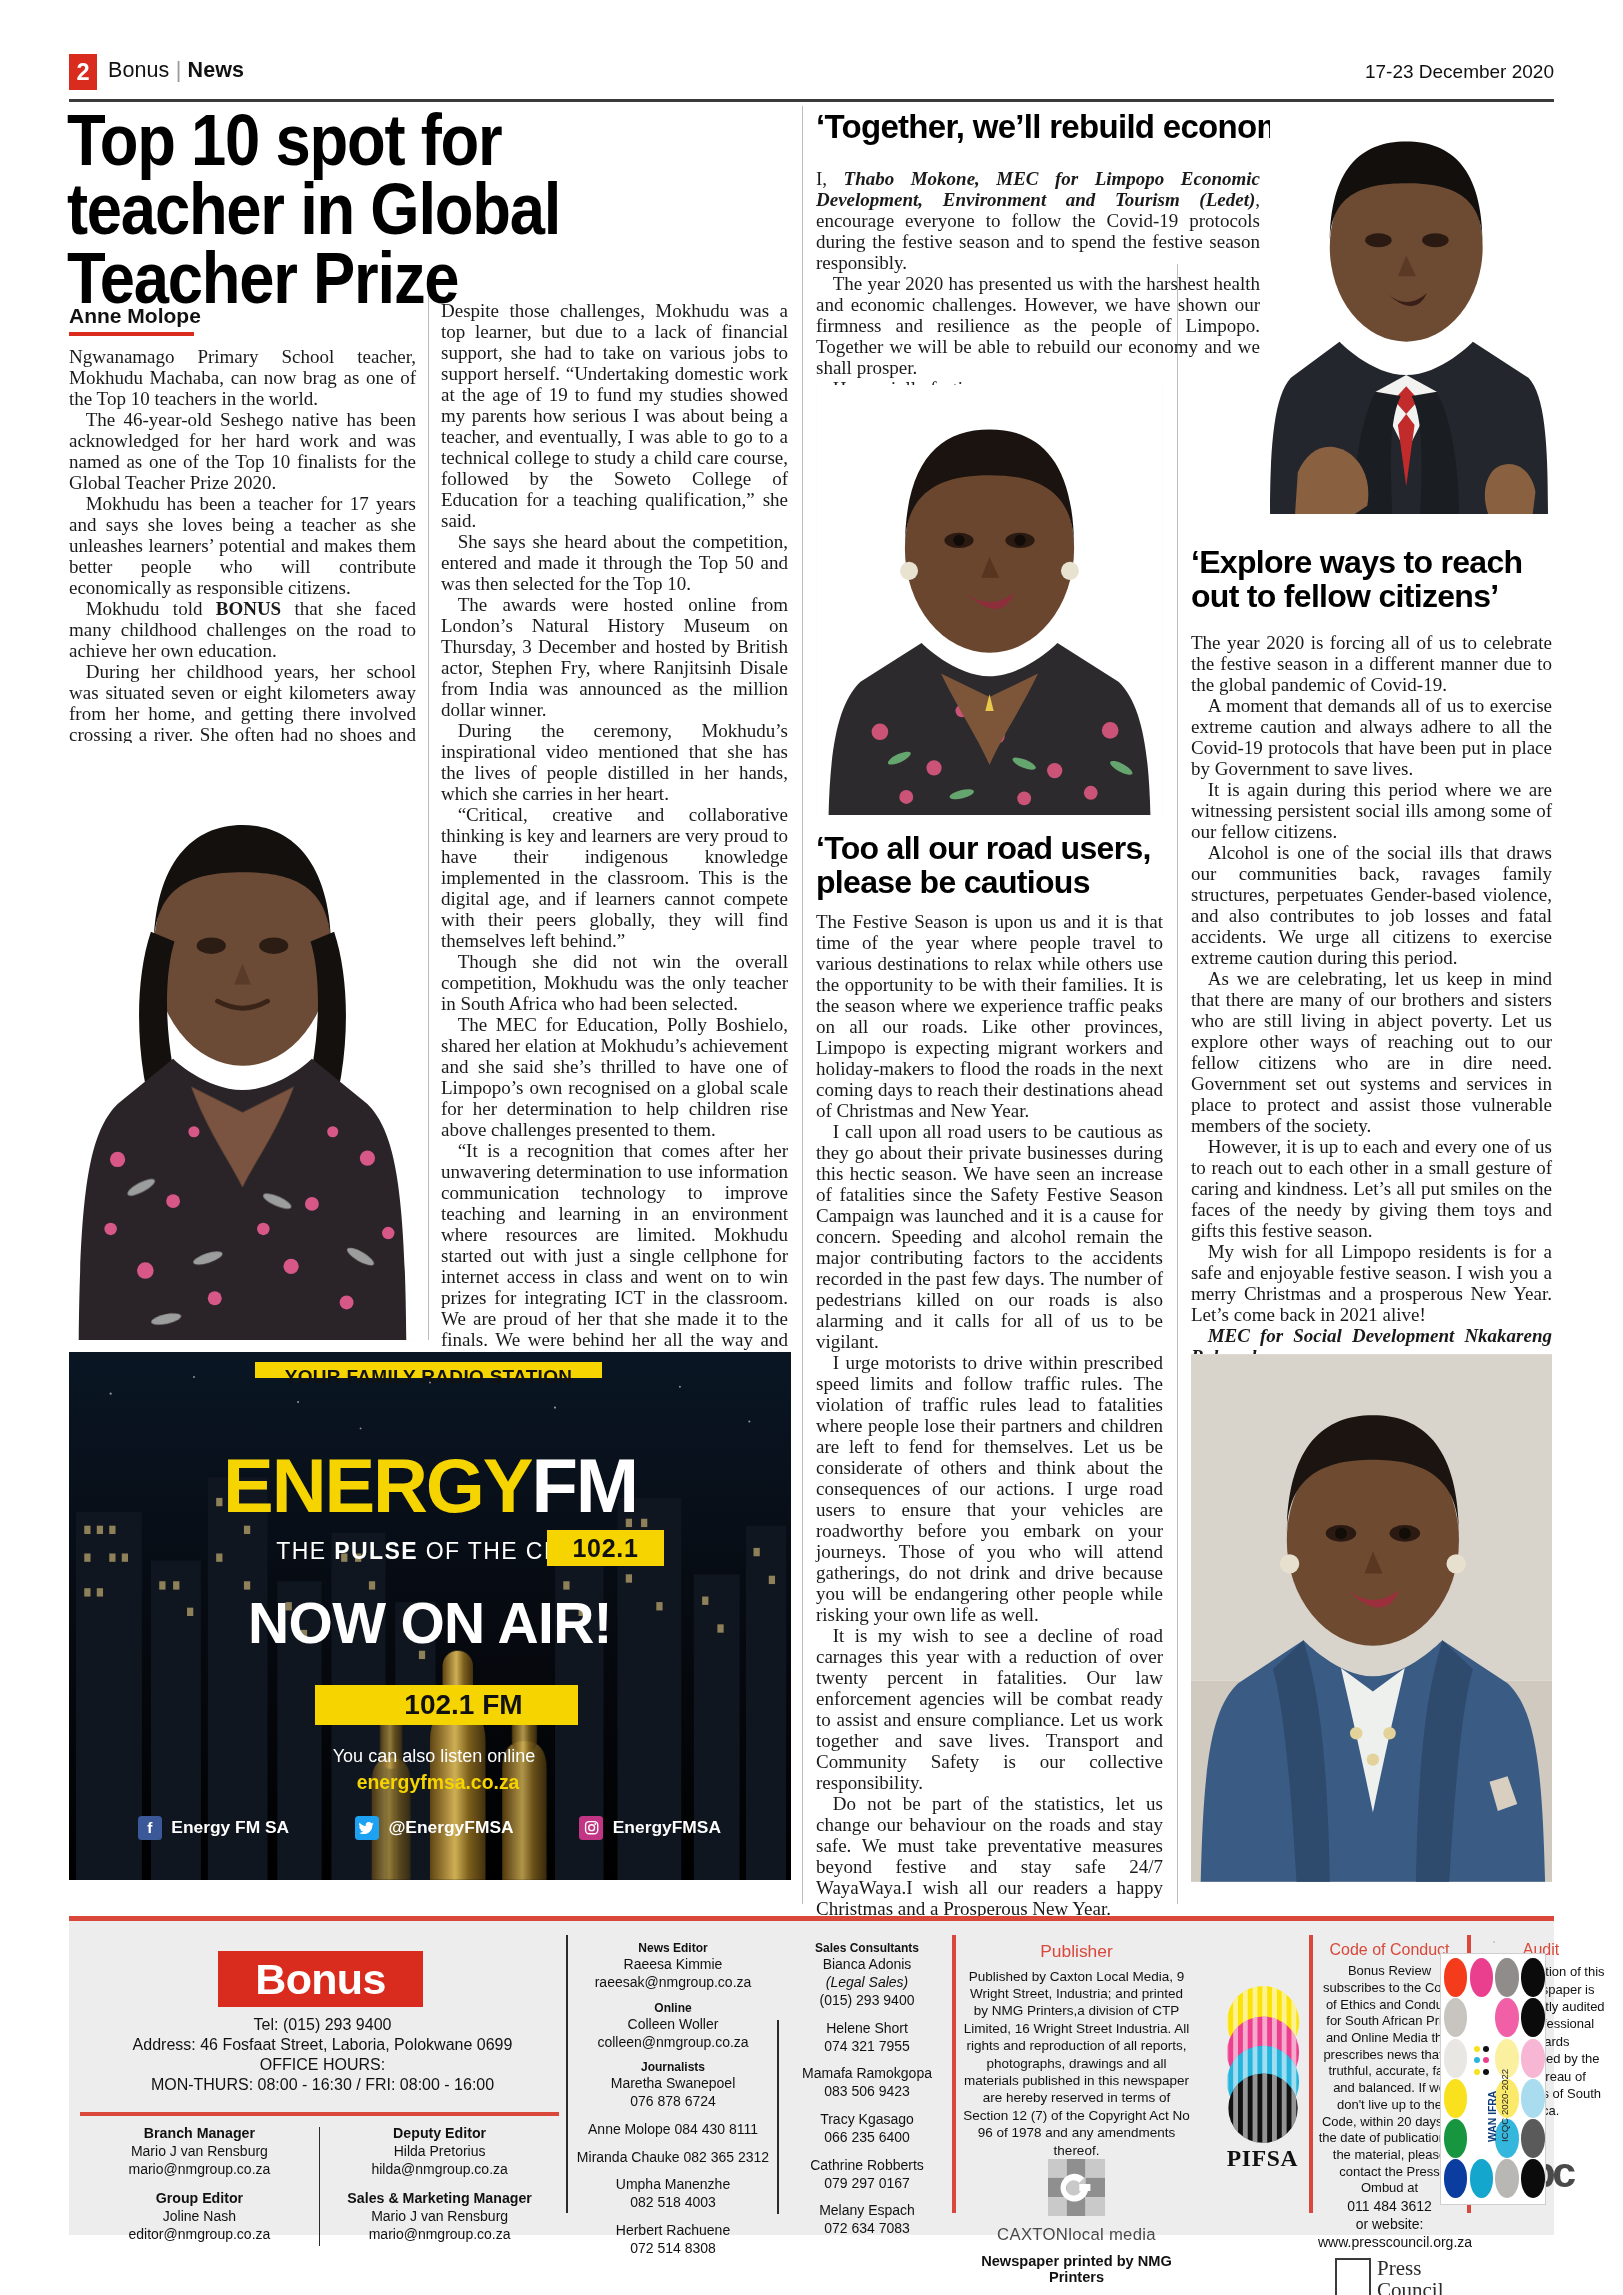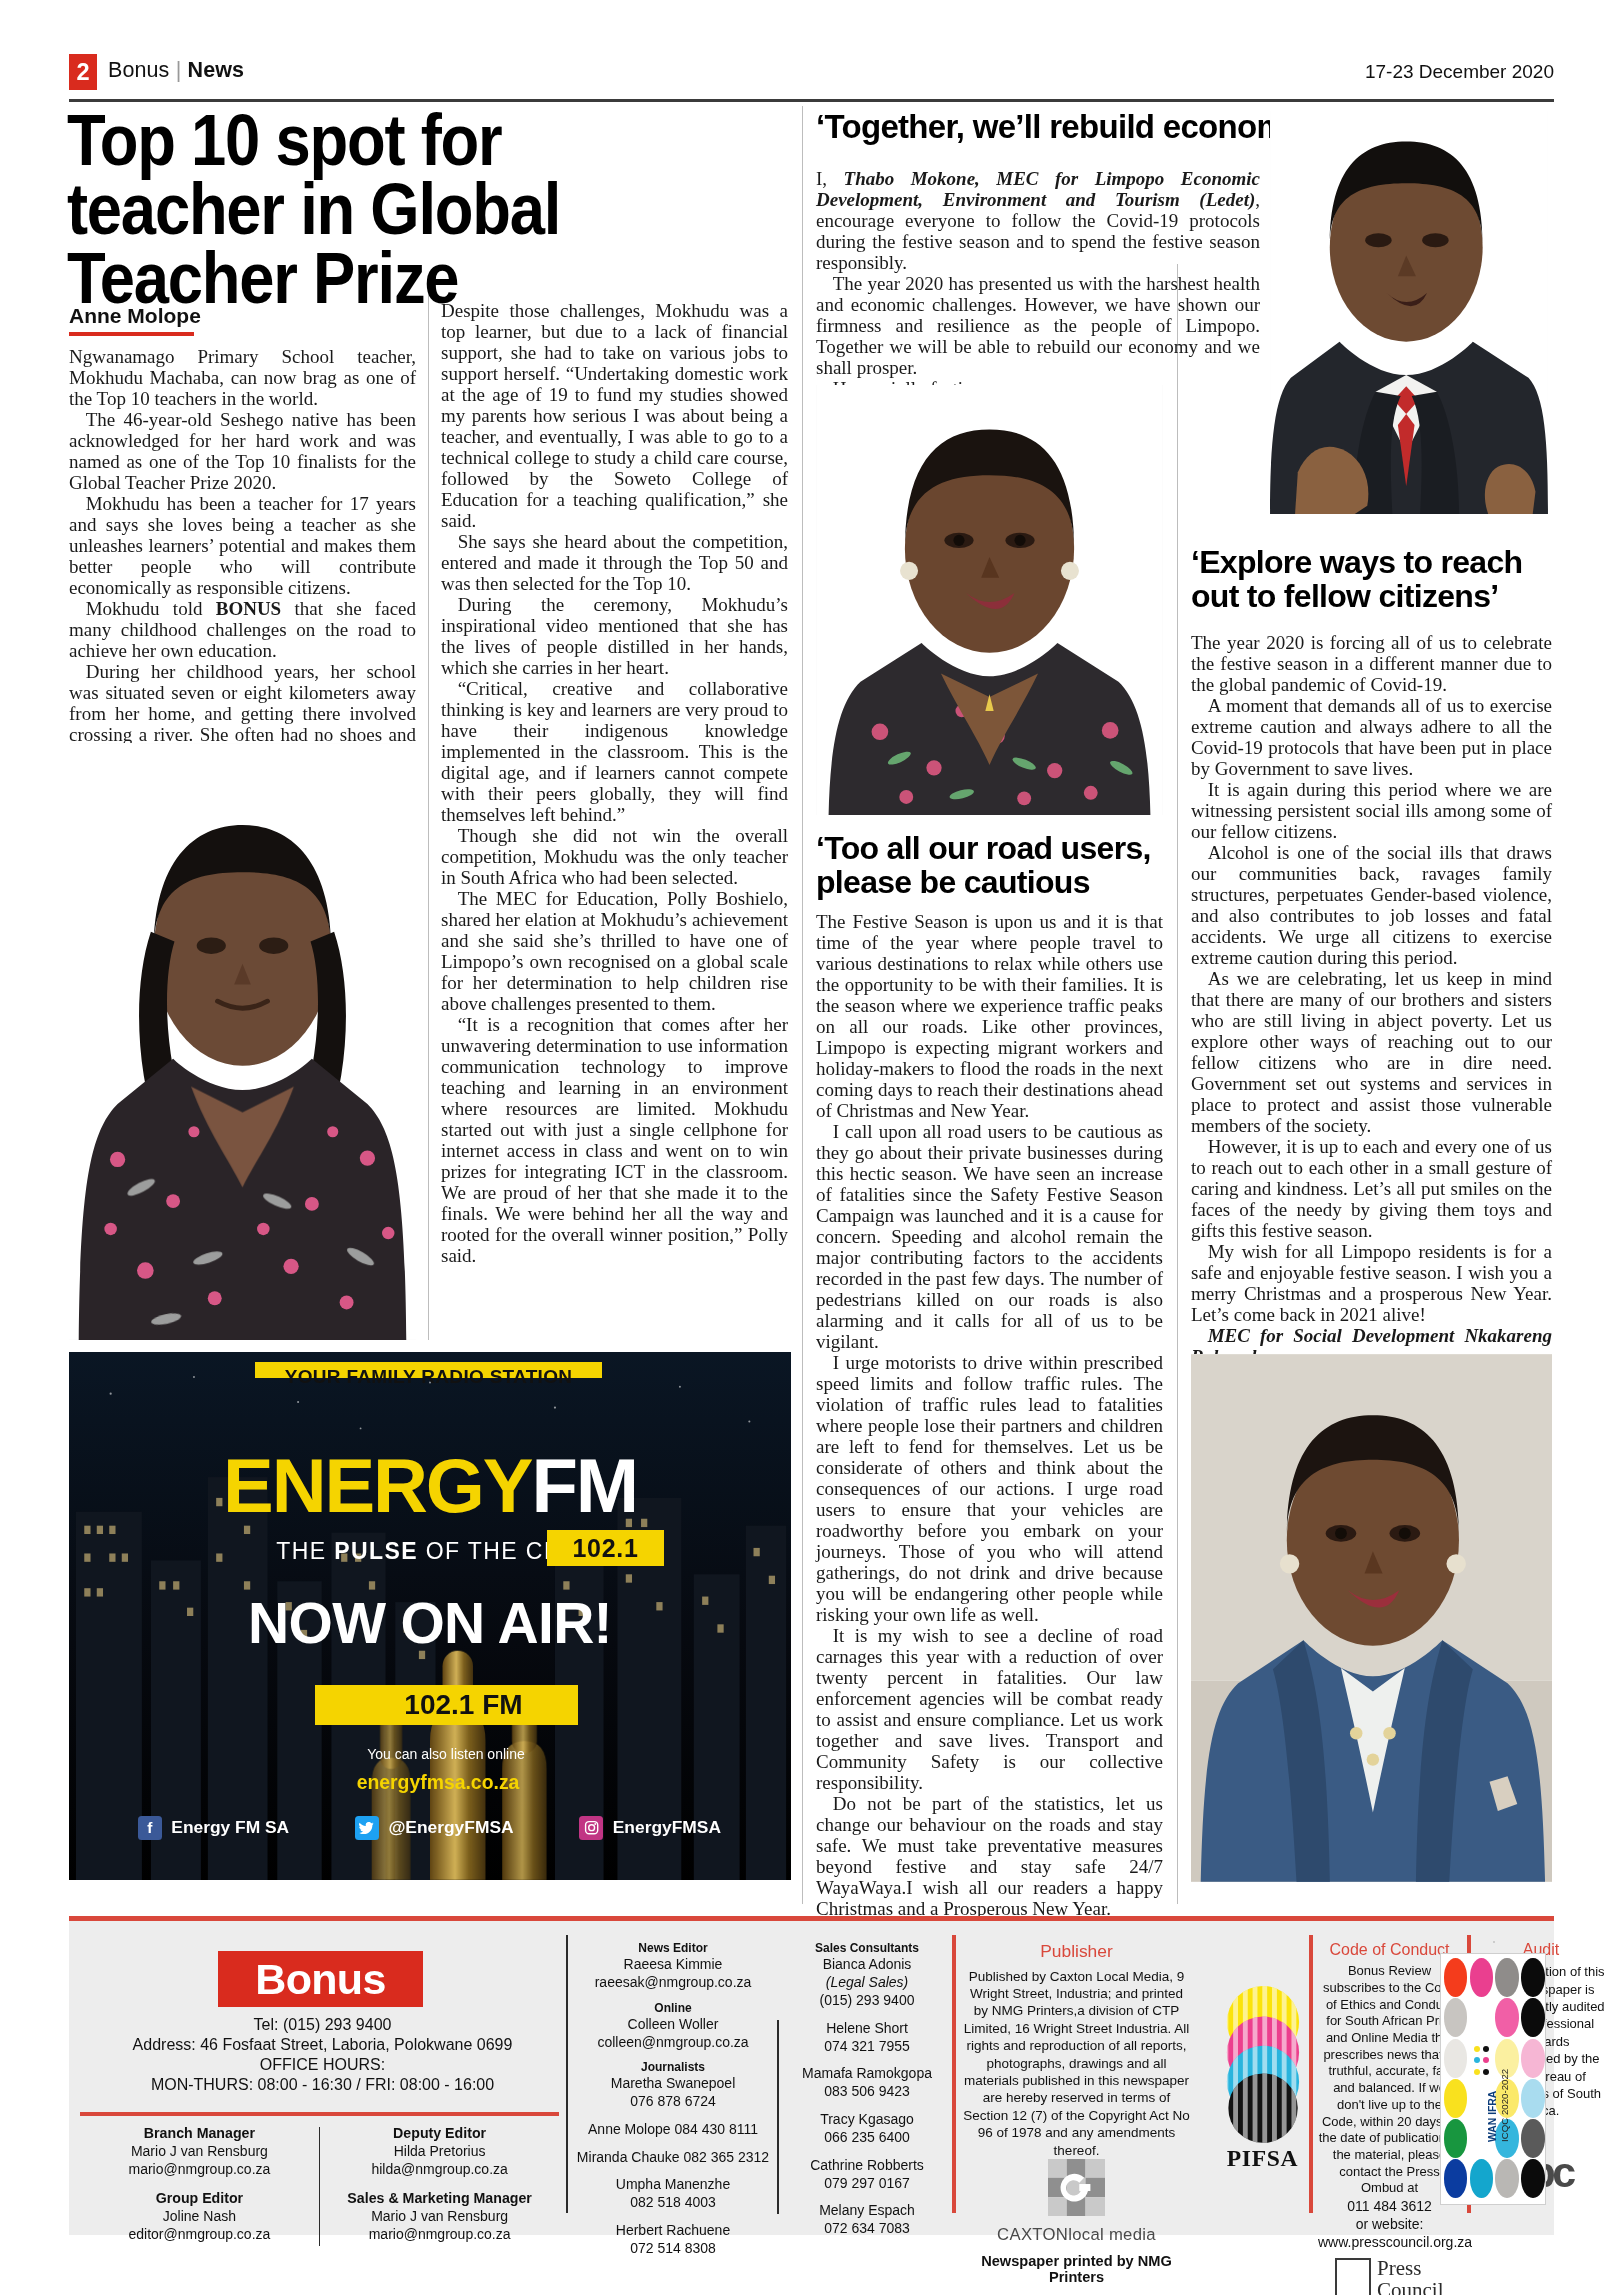--- a/index.html
+++ b/index.html
@@ -78,22 +78,22 @@
     font-family:"Liberation Sans",sans-serif;font-size:23px;color:#fff;letter-spacing:1.4px;}
   .ad-pulse b{color:#fff;}
   .ad-freq-box{position:absolute;left:478px;top:178px;width:117px;height:36px;background:#f5d400;
     font-family:"Liberation Sans",sans-serif;font-weight:bold;font-size:25px;color:#111;
     text-align:center;line-height:36px;letter-spacing:0.7px;}
   .ad-now{position:absolute;left:0;top:238px;width:100%;text-align:center;
     font-family:"Liberation Sans",sans-serif;font-weight:bold;font-size:57px;color:#fff;letter-spacing:-0.7px;}
   .ad-102{position:absolute;left:246px;top:333px;width:229px;height:40px;background:#f5d400;
     font-family:"Liberation Sans",sans-serif;font-weight:bold;font-size:28px;color:#111;
     text-align:center;line-height:40px;padding-left:34px;}
-  .ad-listen{position:absolute;left:16px;top:394px;width:100%;text-align:center;
-    font-family:"Liberation Sans",sans-serif;font-size:14px;color:#fff;}
+  .ad-listen{position:absolute;left:4px;top:394px;width:100%;text-align:center;
+    font-family:"Liberation Sans",sans-serif;font-size:18px;color:#fff;}
   .ad-url{position:absolute;left:0;top:419px;width:100%;text-align:center;
     font-family:"Liberation Sans",sans-serif;font-weight:bold;font-size:19.4px;color:#f5d400;margin-left:8px;}
   .ad-social{position:absolute;left:69px;top:464px;width:583px;display:flex;
     justify-content:space-between;align-items:center;}
   .soc{display:flex;align-items:center;gap:9.7px;
     font-family:"Liberation Sans",sans-serif;font-weight:bold;font-size:17.4px;color:#fff;}
   .soc-ic{width:23.6px;height:23.6px;border-radius:3.5px;display:flex;align-items:center;
     justify-content:center;font-size:15.3px;color:#fff;font-weight:bold;}
   .soc-fb{background:#3b5998;}
   .soc-tw{background:#1da1f2;}
@@ -174,20 +174,21 @@
       <p class="first">Ngwanamago Primary School teacher, Mokhudu Machaba, can now brag as one of the Top 10 teachers in the world.</p>
       <p>The 46-year-old Seshego native has been acknowledged for her hard work and was named as one of the Top 10 finalists for the Global Teacher Prize 2020.</p>
       <p>Mokhudu has been a teacher for 17 years and says she loves being a teacher as she unleashes learners’ potential and makes them better people who will contribute economically as responsible citizens.</p>
       <p>Mokhudu told <b>BONUS</b> that she faced many childhood challenges on the road to achieve her own education.</p>
       <p>During her childhood years, her school was situated seven or eight kilometers away from her home, and getting there involved crossing a river. She often had no shoes and used a rice sack as a school bag.</p>
     </div>
 
   <div class="col" id="lead-col2" style="left:441px;top:300px;width:347px;height:1041px;">
       <p class="first">Despite those challenges, Mokhudu was a top learner, but due to a lack of financial support, she had to take on various jobs to support herself. “Undertaking domestic work at the age of 19 to fund my studies showed my parents how serious I was about being a teacher, and eventually, I was able to go to a technical college to study a child care course, followed by the Soweto College of Education for a teaching qualification,” she said.</p>
       <p>She says she heard about the competition, entered and made it through the Top 50 and was then selected for the Top 10.</p>
+      <p>The awards were hosted online from London’s Natural History Museum on Thursday, 3 December and hosted by British actor, Stephen Fry, where Ranjitsinh Disale from India was announced as the million dollar winner.</p>
       <p>During the ceremony, Mokhudu’s inspirational video mentioned that she has the lives of people distilled in her hands, which she carries in her heart.</p>
       <p>“Critical, creative and collaborative thinking is key and learners are very proud to have their indigenous knowledge implemented in the classroom. This is the digital age, and if learners cannot compete with their peers globally, they will find themselves left behind.”</p>
       <p>Though she did not win the overall competition, Mokhudu was the only teacher in South Africa who had been selected.</p>
       <p>The MEC for Education, Polly Boshielo, shared her elation at Mokhudu’s achievement and she said she’s thrilled to have one of Limpopo’s own recognised on a global scale for her determination to help children rise above challenges presented to them.</p>
       <p>“It is a recognition that comes after her unwavering determination to use information communication technology to improve teaching and learning in an environment where resources are limited. Mokhudu started out with just a single cellphone for internet access in class and went on to win prizes for integrating ICT in the classroom. We are proud of her that she made it to the finals. We were behind her all the way and rooted for the overall winner position,” Polly said.</p>
     </div>
 
   <div class="photo" style="left:69px;top:743px;width:347px;height:597px;">
     <svg width="347" height="597" viewBox="0 0 500 860">
       <rect width="500" height="860" fill="#ffffff"></rect>

